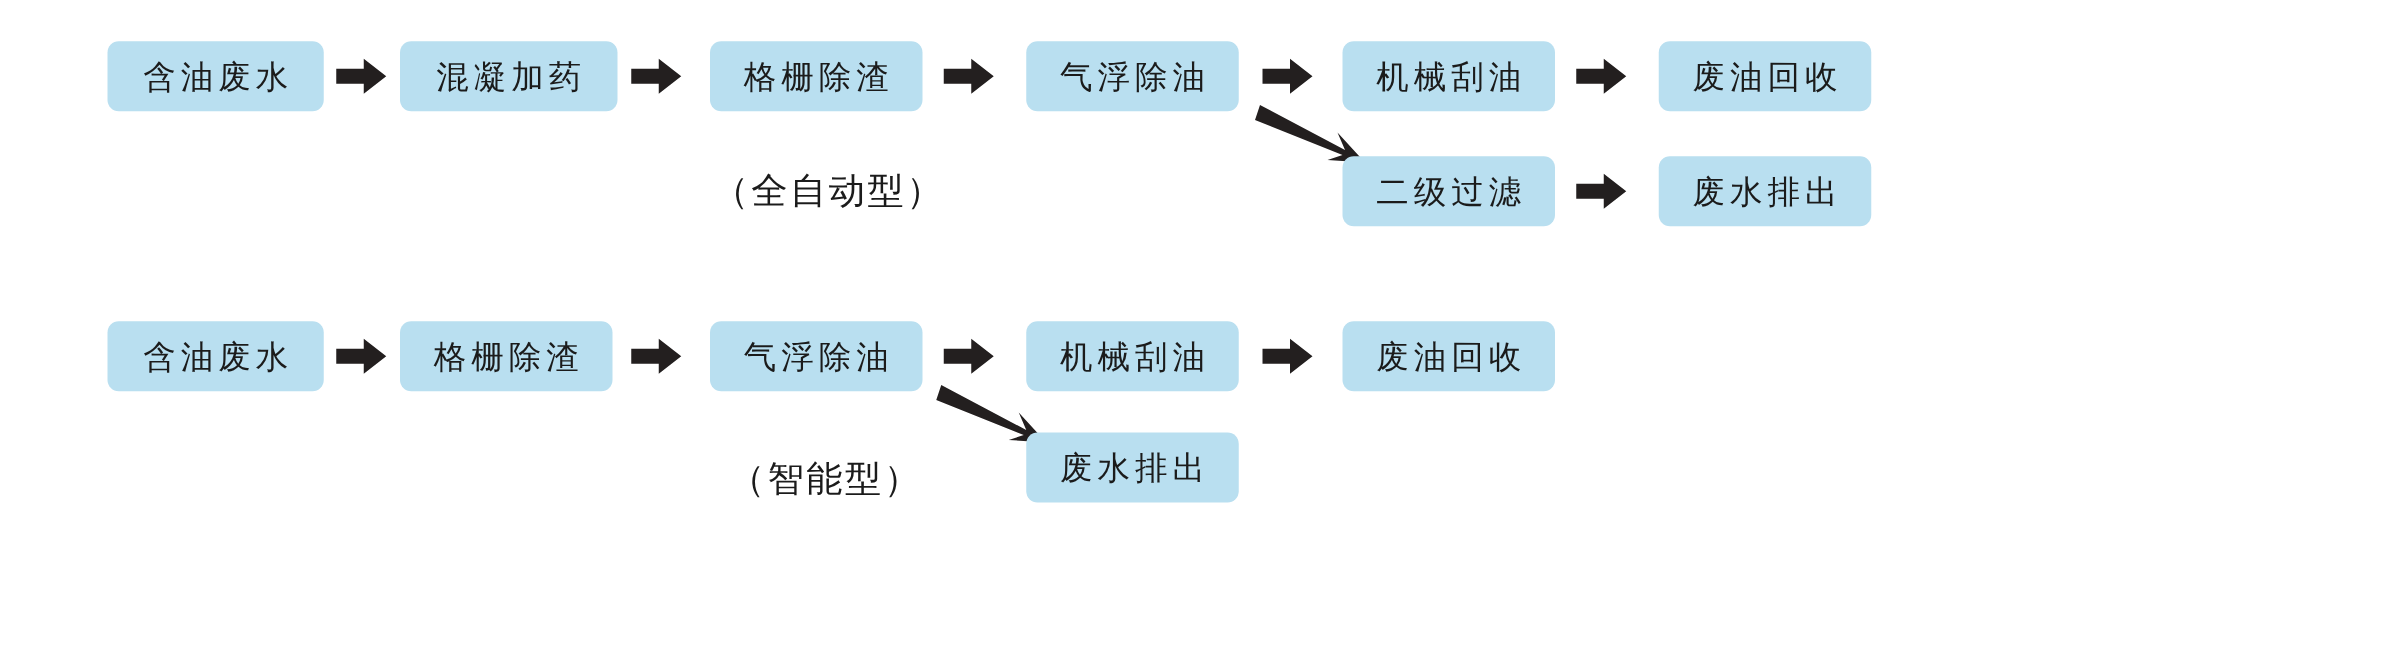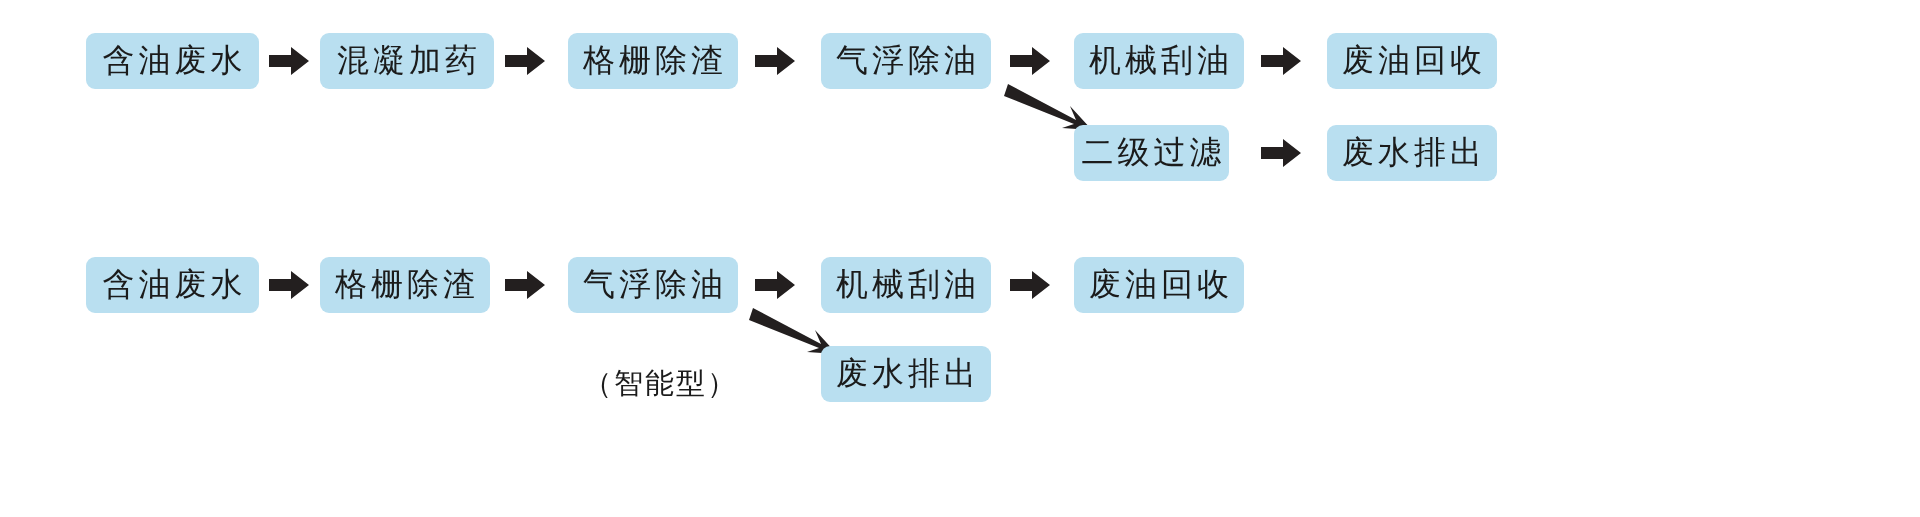--- a/index.html
+++ b/index.html
@@ -18,21 +18,21 @@
     width: 1920px;
     height: 517px;
     background: #ffffff;
   }
   .node {
     position: absolute;
     box-sizing: border-box;
     background: #b9dff0;
     border-radius: 9px;
     color: #1b1b1b;
-    font-size: 32px;
+    font-size: 26px;
     letter-spacing: 4px;
     text-indent: 4px;
     display: flex;
     align-items: center;
     justify-content: center;
     white-space: nowrap;
     font-weight: 400;
     font-family: "DejaVu Sans", "Liberation Sans", sans-serif;
   }
   .arrow {
@@ -105,30 +105,31 @@
   <div class="node" style="left:1074px; top:33px; width:170px; height:56px;">机械刮油</div>
 
   <div class="arrow" style="left:1259px; top:44px;">
     <svg width="44" height="34" viewBox="0 0 44 34" aria-hidden="true">
       <path d="M2 11 L24 11 L24 3 L42 17 L24 31 L24 23 L2 23 Z" fill="#231f1f"></path>
     </svg>
   </div>
 
   <div class="node" style="left:1327px; top:33px; width:170px; height:56px;">废油回收</div>
 
-  <div class="node" style="left:1074px; top:125px; width:155px; height:56px;">二级过滤</div>
+  <div class="node" style="left:1074px; top:125px; width:170px; height:56px;">二级过滤</div>
 
   <div class="arrow" style="left:1259px; top:136px;">
     <svg width="44" height="34" viewBox="0 0 44 34" aria-hidden="true">
       <path d="M2 11 L24 11 L24 3 L42 17 L24 31 L24 23 L2 23 Z" fill="#231f1f"></path>
     </svg>
   </div>
 
   <div class="node" style="left:1327px; top:125px; width:170px; height:56px;">废水排出</div>
 
+  <div class="caption" style="left:570px; top:133px;">（全自动型）</div>
 
   <div class="node" style="left:86px; top:257px; width:173px; height:56px;">含油废水</div>
 
   <div class="arrow" style="left:267px; top:268px;">
     <svg width="44" height="34" viewBox="0 0 44 34" aria-hidden="true">
       <path d="M2 11 L24 11 L24 3 L42 17 L24 31 L24 23 L2 23 Z" fill="#231f1f"></path>
     </svg>
   </div>
 
   <div class="node" style="left:320px; top:257px; width:170px; height:56px;">格栅除渣</div>

